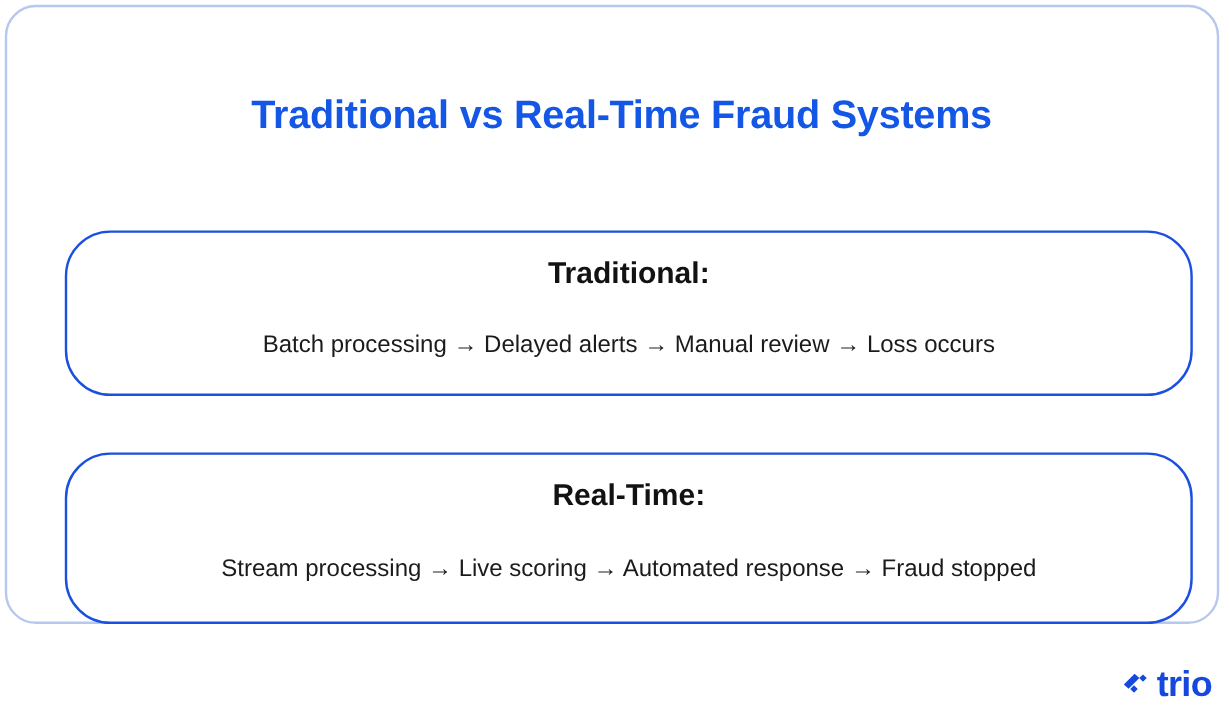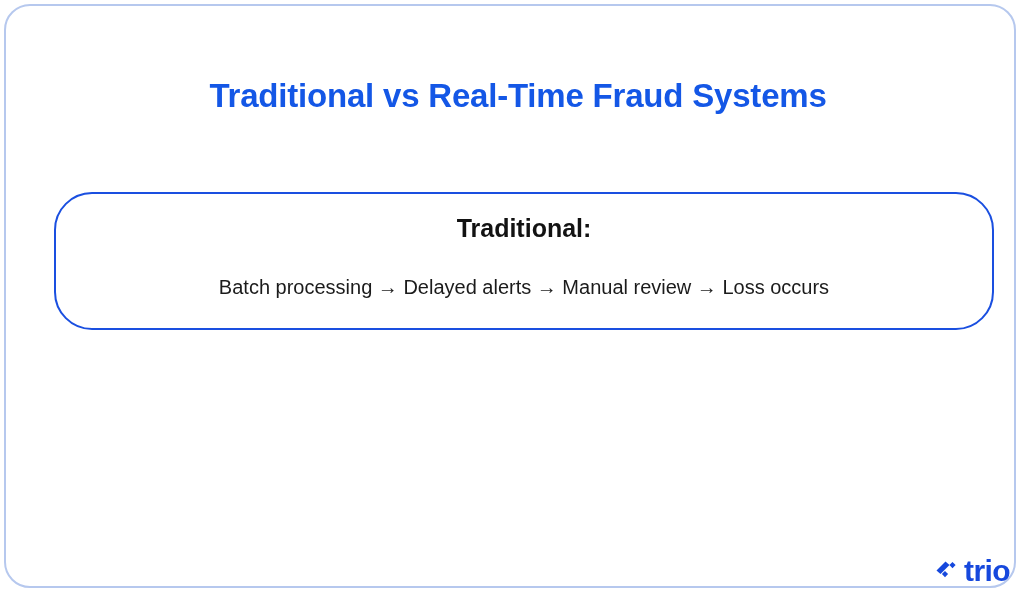--- a/index.html
+++ b/index.html
@@ -14,21 +14,21 @@
     -webkit-font-smoothing: antialiased;
     overflow: hidden;
   }
 
   
   .page-frame {
     position: absolute;
     left: 4px;
     top: 4px;
     width: 1012px;
-    height: 584px;
+    height: 516px;
     box-sizing: border-box;
     border: 2px solid #b6c8ee;
     border-radius: 26px;
     background: #ffffff;
   }
 
   
   .slide-title {
     position: absolute;
     left: 0;
@@ -117,20 +117,24 @@
 
 <div class="page-frame">
 
   <div class="slide-title">Traditional vs Real-Time Fraud Systems</div>
 
   <div class="card card--traditional">
     <div class="card-heading">Traditional:</div>
     <div class="card-flow">Batch processing → Delayed alerts → Manual review → Loss occurs</div>
   </div>
 
+  <div class="card card--realtime">
+    <div class="card-heading">Real-Time:</div>
+    <div class="card-flow">Stream processing → Live scoring → Automated response → Fraud stopped</div>
+  </div>
 
   <div class="logo">
     <svg class="logo-mark" viewBox="0 0 26 26">
       <polygon points="2.5,13.5 11.5,4.5 15.5,8.0 6.5,17.0" fill="#1648dd"></polygon>
       <polygon points="18.5,5.0 21.6,8.1 18.5,11.2 15.4,8.1" fill="#1648dd"></polygon>
       <polygon points="11.0,14.0 14.1,17.1 11.0,20.2 7.9,17.1" fill="#1648dd"></polygon>
     </svg>
     <span class="logo-word">trio</span>
   </div>
 

